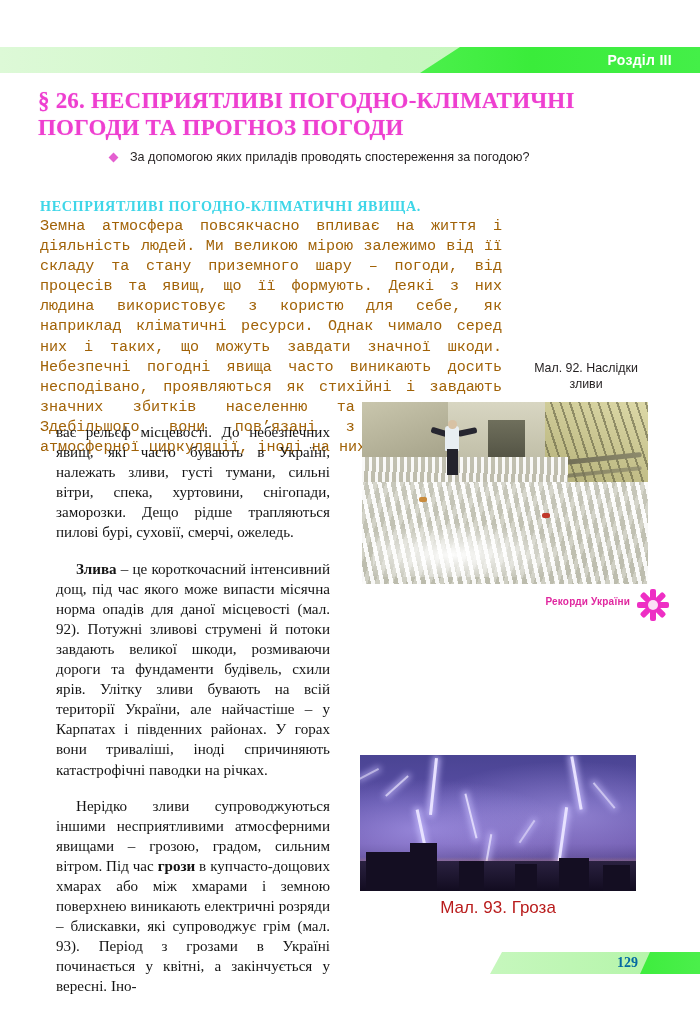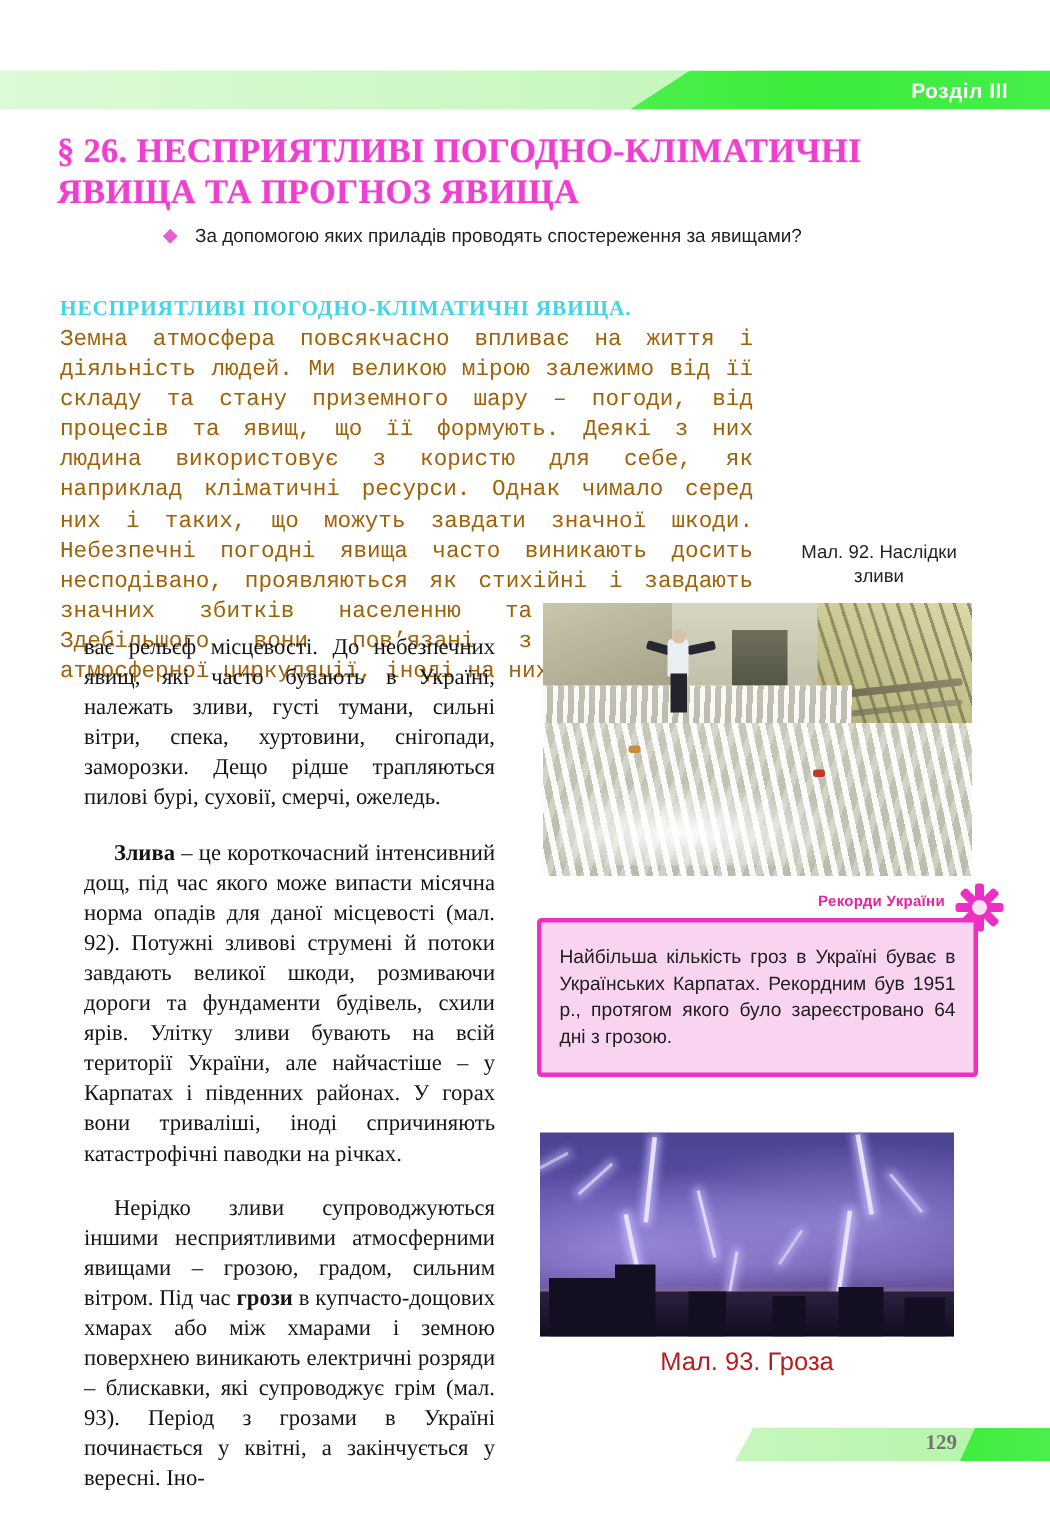--- a/index.html
+++ b/index.html
@@ -352,44 +352,44 @@
   }
   .footer-page {
     position: absolute;
     right: 62px;
     top: 0;
     height: 22px;
     line-height: 22px;
     font-family: "Liberation Serif", serif;
     font-weight: bold;
     font-size: 14px;
-    color: #737373;
+    color: #0369a1;
     z-index: 3;
   }
 </style>
 </head>
 <body>
 
 <div class="page">
 
   <div class="runhead">
     <div class="runhead-light"></div>
     <div class="runhead-bright"></div>
     <div class="runhead-label">Розділ III</div>
   </div>
 
   <div class="title">
     <div>§ 26. НЕСПРИЯТЛИВІ ПОГОДНО-КЛІМАТИЧНІ</div>
-    <div>ЯВИЩА ТА ПРОГНОЗ ЯВИЩА</div>
+    <div>ПОГОДИ ТА ПРОГНОЗ ПОГОДИ</div>
   </div>
 
   <div class="leadin">
     <div class="q">
       <span class="bullet"></span>
-      <span>За допомогою яких приладів проводять спостереження за явищами?</span>
+      <span>За допомогою яких приладів проводять спостереження за погодою?</span>
     </div>
   </div>
 
   <div class="subhead">НЕСПРИЯТЛИВІ ПОГОДНО-КЛІМАТИЧНІ ЯВИЩА.</div>
 
   <div class="bodytext">
     <p>Земна атмосфера повсякчасно впливає на життя і діяльність людей. Ми великою мірою залежимо від її складу та стану приземного шару – погоди, від процесів та явищ, що її формують. Деякі з них людина використовує з користю для себе, як наприклад кліматичні ресурси. Однак чимало серед них і таких, що можуть завдати значної шкоди. Небезпечні погодні явища часто виникають досить несподівано, проявляються як стихійні і завдають значних збитків населенню та господарству. Здебільшого вони пов’язані з особливостями атмосферної циркуляції, іноді на них впли-</p>
   </div>
 
   <div class="bodytext-narrow">
@@ -429,23 +429,20 @@
   <svg class="record-star" viewBox="0 0 34 34">
     <g fill="#ee2fc4">
       <rect x="14" y="1" width="6" height="32" rx="2"></rect>
       <rect x="1" y="14" width="32" height="6" rx="2"></rect>
       <rect x="14" y="1" width="6" height="32" rx="2" transform="rotate(45 17 17)"></rect>
       <rect x="14" y="1" width="6" height="32" rx="2" transform="rotate(-45 17 17)"></rect>
     </g>
     <circle cx="17" cy="17" r="5" fill="#fbe1f5"></circle>
   </svg>
 
-  <div class="record-box">
-    <div class="inner">Найбільша кількість гроз в Україні буває в Українських Карпатах. Рекордним був 1951 р., протягом якого було зареєстровано 64 дні з грозою.</div>
-  </div>
 
   <div class="fig93">
     <div class="glow"></div>
 
     <div class="bolt" style="left:26%;top:2%;width:3px;height:42%;transform:rotate(6deg);"></div>
     <div class="bolt" style="left:22%;top:40%;width:3px;height:38%;transform:rotate(-12deg);"></div>
     <div class="bolt" style="left:13%;top:12%;width:2px;height:22%;transform:rotate(48deg);opacity:.8;"></div>
     <div class="bolt" style="left:3%;top:6%;width:2px;height:16%;transform:rotate(62deg);opacity:.7;"></div>
 
     <div class="bolt" style="left:40%;top:28%;width:2px;height:34%;transform:rotate(-14deg);opacity:.9;"></div>

